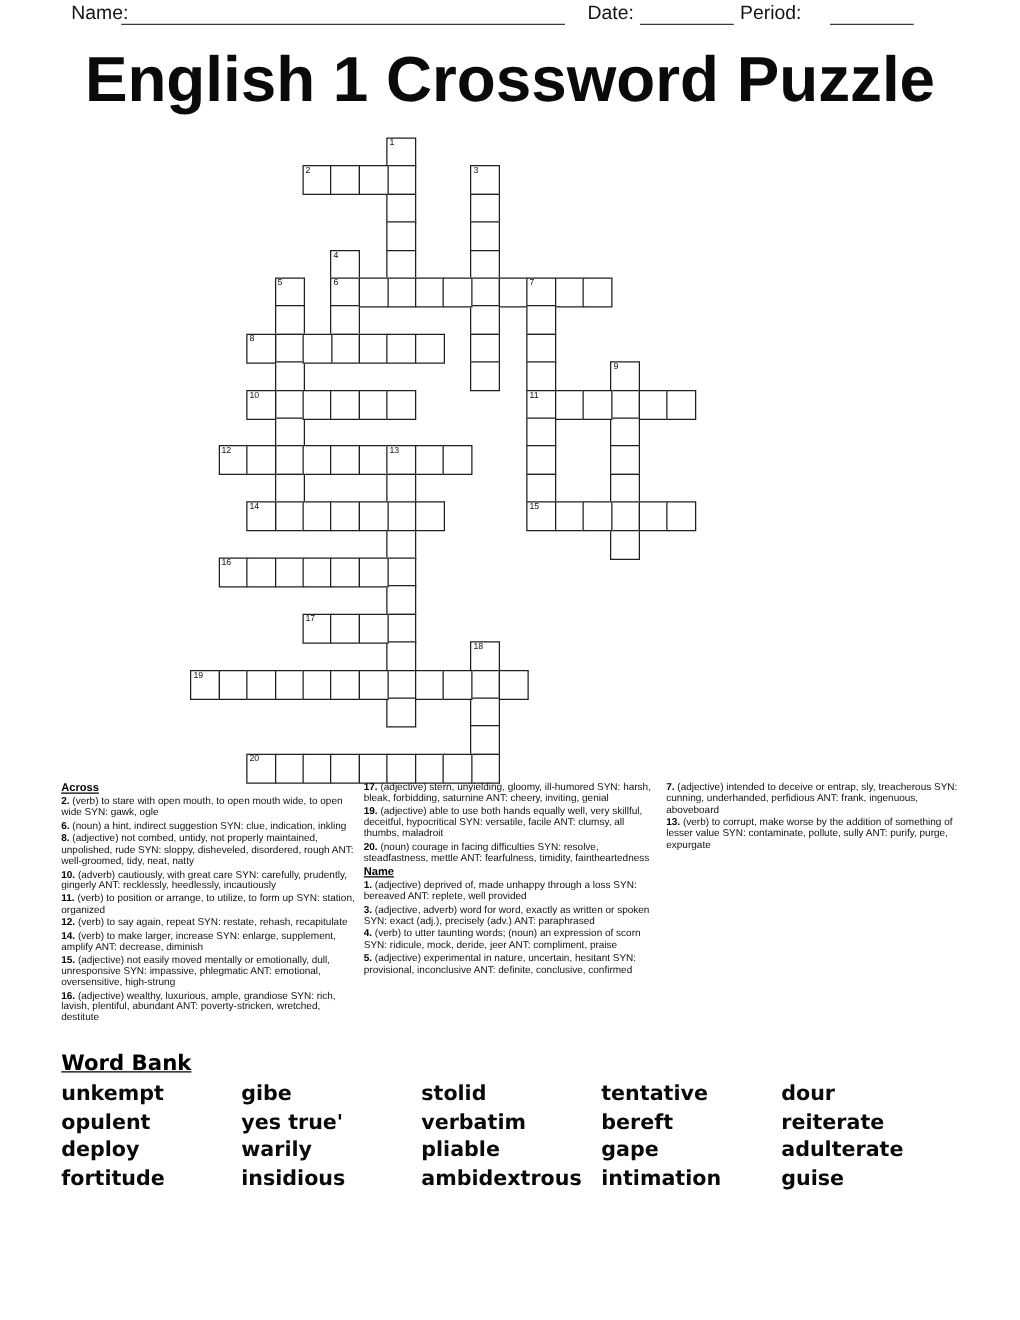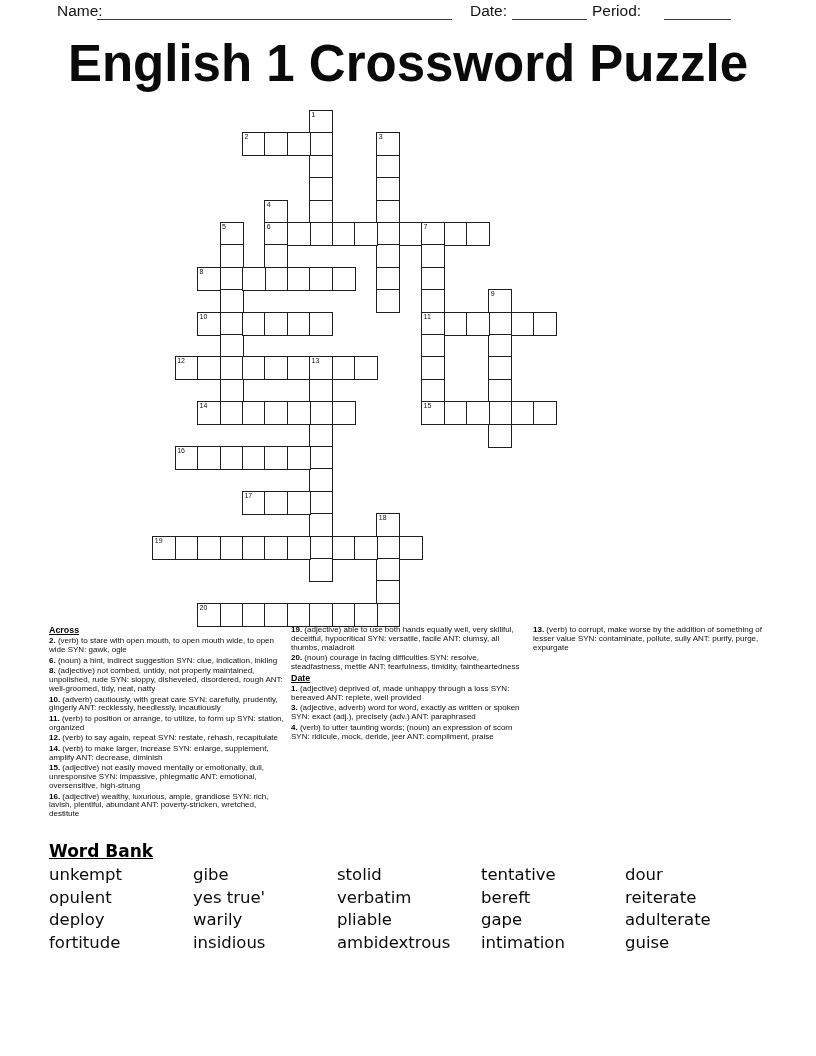--- a/index.html
+++ b/index.html
@@ -30,21 +30,21 @@
   .clue .cnum{font-weight:bold;color:#000;}
   .clue-header{font-size:8.9px;line-height:9.5px;font-weight:bold;text-decoration:underline;
         margin-bottom:1.8px;color:#000;}
 
   
   .wb-title{position:absolute;left:49px;top:841px;font-family:"DejaVu Sans",sans-serif;
         font-size:17px;font-weight:bold;text-decoration:underline;color:#000;}
   .wb-grid{position:absolute;left:49px;top:865px;display:grid;
         grid-template-columns:repeat(5,144px);grid-auto-rows:22.6px;
         font-family:"DejaVu Sans",sans-serif;font-size:16.5px;color:#0a0a0a;}
-  .wb-word{white-space:nowrap;}
+  .wb-word{white-space:nowrap;font-weight:bold;}
 </style>
 </head>
 <body>
 
 <div class="page">
 
   <div>
     <span class="hdr-label" style="left:57px">Name:</span>
     <span class="blank-line" style="left:97px;width:355px"></span>
     <span class="hdr-label" style="left:470px">Date:</span>
@@ -229,28 +229,31 @@
         <div class="clue"><span class="cnum">6.</span> (noun) a hint, indirect suggestion SYN: clue, indication, inkling</div>
         <div class="clue"><span class="cnum">8.</span> (adjective) not combed, untidy, not properly maintained, unpolished, rude SYN: sloppy, disheveled, disordered, rough ANT: well-groomed, tidy, neat, natty</div>
         <div class="clue"><span class="cnum">10.</span> (adverb) cautiously, with great care SYN: carefully, prudently, gingerly ANT: recklessly, heedlessly, incautiously</div>
         <div class="clue"><span class="cnum">11.</span> (verb) to position or arrange, to utilize, to form up SYN: station, organized</div>
         <div class="clue"><span class="cnum">12.</span> (verb) to say again, repeat SYN: restate, rehash, recapitulate</div>
         <div class="clue"><span class="cnum">14.</span> (verb) to make larger, increase SYN: enlarge, supplement, amplify ANT: decrease, diminish</div>
         <div class="clue"><span class="cnum">15.</span> (adjective) not easily moved mentally or emotionally, dull, unresponsive SYN: impassive, phlegmatic ANT: emotional, oversensitive, high-strung</div>
         <div class="clue"><span class="cnum">16.</span> (adjective) wealthy, luxurious, ample, grandiose SYN: rich, lavish, plentiful, abundant ANT: poverty-stricken, wretched, destitute</div>
       </div>
     <div class="clue-col" id="clue-col-2">
+        <div class="clue"><span class="cnum">17.</span> (adjective) stern, unyielding, gloomy, ill-humored SYN: harsh, bleak, forbidding, saturnine ANT: cheery, inviting, genial</div>
         <div class="clue"><span class="cnum">19.</span> (adjective) able to use both hands equally well, very skillful, deceitful, hypocritical SYN: versatile, facile ANT: clumsy, all thumbs, maladroit</div>
         <div class="clue"><span class="cnum">20.</span> (noun) courage in facing difficulties SYN: resolve, steadfastness, mettle ANT: fearfulness, timidity, faintheartedness</div>
-        <div class="clue-header">Date</div>
+        <div class="clue-header">Name</div>
         <div class="clue"><span class="cnum">1.</span> (adjective) deprived of, made unhappy through a loss SYN: bereaved ANT: replete, well provided</div>
         <div class="clue"><span class="cnum">3.</span> (adjective, adverb) word for word, exactly as written or spoken SYN: exact (adj.), precisely (adv.) ANT: paraphrased</div>
         <div class="clue"><span class="cnum">4.</span> (verb) to utter taunting words; (noun) an expression of scorn SYN: ridicule, mock, deride, jeer ANT: compliment, praise</div>
+        <div class="clue"><span class="cnum">5.</span> (adjective) experimental in nature, uncertain, hesitant SYN: provisional, inconclusive ANT: definite, conclusive, confirmed</div>
       </div>
     <div class="clue-col" id="clue-col-3">
+        <div class="clue"><span class="cnum">7.</span> (adjective) intended to deceive or entrap, sly, treacherous SYN: cunning, underhanded, perfidious ANT: frank, ingenuous, aboveboard</div>
         <div class="clue"><span class="cnum">13.</span> (verb) to corrupt, make worse by the addition of something of lesser value SYN: contaminate, pollute, sully ANT: purify, purge, expurgate</div>
       </div>
   </div>
 
   <div class="wb-title">Word Bank</div>
   <div class="wb-grid" id="wb-grid">
       <div class="wb-word">unkempt</div>
       <div class="wb-word">gibe</div>
       <div class="wb-word">stolid</div>
       <div class="wb-word">tentative</div>

